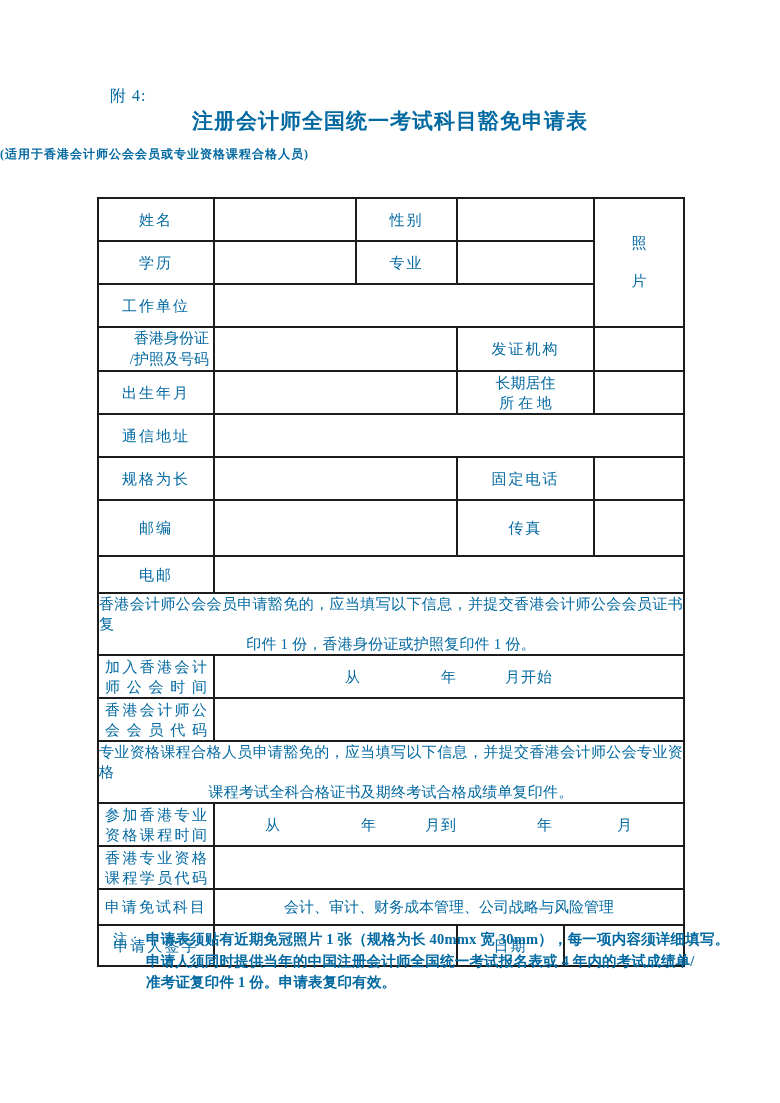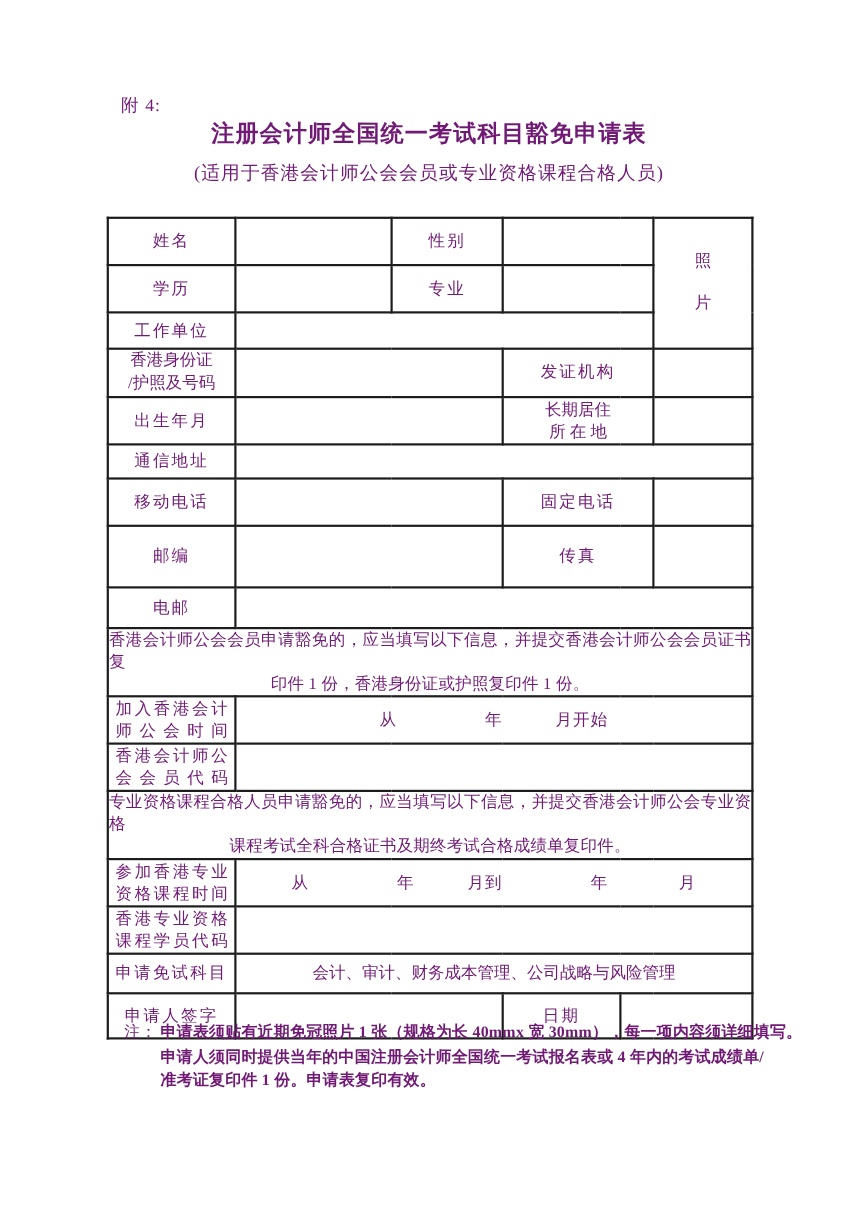--- a/index.html
+++ b/index.html
@@ -1,45 +1,45 @@
 <!DOCTYPE html>
 <html><head>
 <meta charset="utf-8">
 <style>
   html,body{margin:0;padding:0;background:#e8e8e8;}
   .page{
     position:relative;width:780px;height:1103px;background:#ffffff;
-    font-family:"Liberation Serif","DejaVu Serif",serif;color:#701a75;
+    font-family:"Liberation Serif","DejaVu Serif",serif;color:#0369a1;
     overflow:hidden;margin:0 auto;
   }
   .attach{position:absolute;left:110px;top:86px;font-size:16px;letter-spacing:1px;}
   .title{
     position:absolute;left:0;top:107px;width:100%;text-align:center;
     font-family:"Liberation Sans","DejaVu Sans",sans-serif;
     font-weight:bold;font-size:21px;letter-spacing:1px;
   }
-  .subtitle{position:absolute;left:0;top:146px;width:100%;text-align:center;font-size:17px;letter-spacing:1px;}
+  .subtitle{position:absolute;left:0;top:146px;width:100%;text-align:left;font-size:12px;letter-spacing:1px;font-weight:bold;}
 
   table.doc{
     position:absolute;left:97px;top:197px;width:586px;
     border-collapse:collapse;table-layout:fixed;
   }
   table.doc td{
     border:2px solid #1c1c1c;padding:0;vertical-align:middle;
     text-align:center;font-size:15px;line-height:20px;overflow:hidden;
   }
   td.lbl{letter-spacing:2px;}
   td.blank{background:#fff;}
   .thick-top td{border-top-width:3px;}
   td.sect{
     text-align:left;padding:2px 4px;font-size:14.5px;line-height:21px;letter-spacing:0.2px;
   }
   .jline{text-align:justify;text-align-last:justify;}
   .jlabel{text-align:justify;text-align-last:justify;padding:0 6px;line-height:20px;}
-  .llabel{text-align:center;padding:0 4px;line-height:21px;}
+  .llabel{text-align:right;padding:0 4px;line-height:21px;}
   td.time-a{text-align:left;padding-left:150px;letter-spacing:1px;}
   td.time-b{text-align:left;padding-left:85px;letter-spacing:1px;border-radius:11px;}
   .photo-cell div{line-height:19px;}
   .photo-gap{height:19px;}
   .note{
     position:absolute;left:113px;top:929px;display:flex;
     font-size:14.5px;line-height:21.5px;letter-spacing:0.2px;
   }
   .note .prefix{flex:0 0 33px;white-space:nowrap;}
   .note .nline{white-space:nowrap;font-weight:bold;}
@@ -73,21 +73,21 @@
           <div class="photo-gap"></div>
           <div>片</div>
         </td>
       </tr>
       <tr style="height:43px">
         <td class="lbl">学历</td>
         <td class="blank"></td>
         <td class="lbl">专业</td>
         <td class="blank" colspan="2"></td>
       </tr>
-      <tr style="height:33px">
+      <tr style="height:43px">
         <td class="lbl">工作单位</td>
         <td class="blank" colspan="4"></td>
       </tr>
       <tr style="height:43px">
         <td>
           <div class="llabel">香港身份证</div>
           <div class="llabel">/护照及号码</div>
         </td>
         <td class="blank" colspan="2"></td>
         <td class="lbl" colspan="2">发证机构</td>
@@ -95,26 +95,26 @@
       </tr>
       <tr style="height:43px">
         <td class="lbl">出生年月</td>
         <td class="blank" colspan="2"></td>
         <td colspan="2">
           <div>长期居住</div>
           <div>所 在 地</div>
         </td>
         <td class="blank"></td>
       </tr>
-      <tr style="height:31px">
+      <tr style="height:43px">
         <td class="lbl">通信地址</td>
         <td class="blank" colspan="5"></td>
       </tr>
       <tr style="height:43px">
-        <td class="lbl">移动电话</td>
+        <td class="lbl">规格为长</td>
         <td class="blank" colspan="2"></td>
         <td class="lbl" colspan="2">固定电话</td>
         <td class="blank"></td>
       </tr>
       <tr style="height:56px">
         <td class="lbl">邮编</td>
         <td class="blank" colspan="2"></td>
         <td class="lbl" colspan="2">传真</td>
         <td class="blank"></td>
       </tr>

